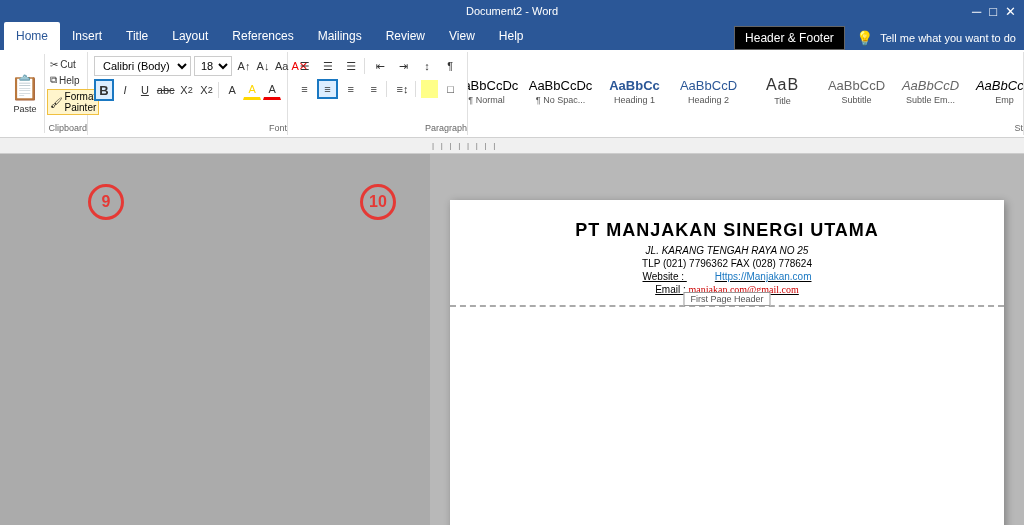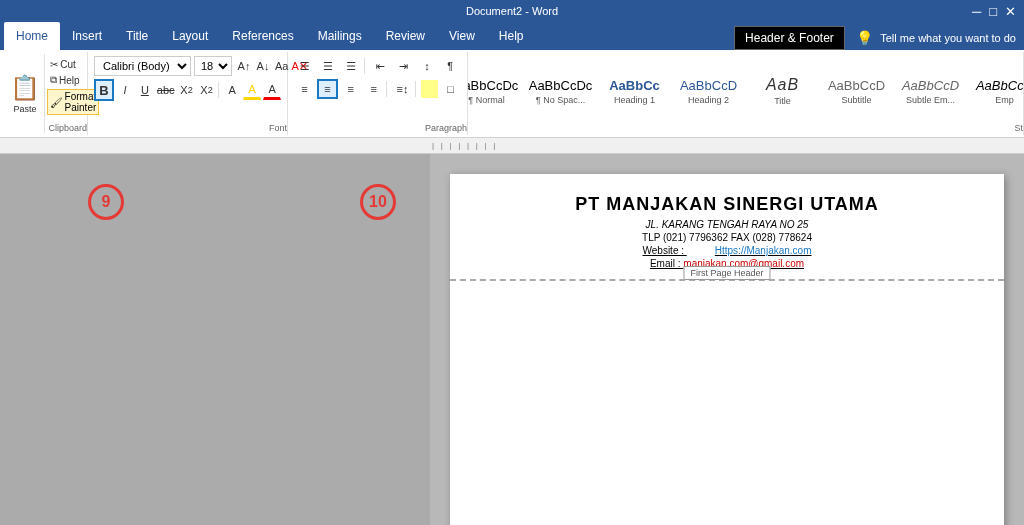--- a/index.html
+++ b/index.html
@@ -319,20 +319,21 @@
       background: #ababab;
       position: relative;
       flex-shrink: 0;
     }
     .document-area {
       flex: 1;
       display: flex;
       justify-content: flex-end;
       padding: 20px;
       overflow: auto;
+      margin-top: 26px;
     }
     .page {
       background: white;
       width: 580px;
       min-height: 380px;
       box-shadow: 2px 2px 8px rgba(0,0,0,0.3);
       position: relative;
     }
     .page-header {
       padding: 20px 60px 10px 60px;
@@ -362,21 +363,21 @@
       text-align: center;
       text-decoration: underline;
       margin-bottom: 2px;
     }
     .company-email {
       font-size: 10px;
       text-align: center;
       text-decoration: underline;
     }
     .website-link { color: #1a78c2; padding-left: 28px; }
-    .email-link { color: #c00; }
+    .email-link { color: #c00; font-family: Liberation Serif, serif; }
     .first-page-header-label {
       position: absolute;
       bottom: -1px;
       left: 50%;
       transform: translateX(-50%);
       font-size: 9px;
       color: #555;
       background: white;
       border: 1px solid #999;
       padding: 1px 6px;
@@ -540,21 +541,21 @@
         </div>
         <div class="style-item">
           <div class="style-preview" style="font-size:13px;color:#2b5797;font-weight:bold;">AaBbCc</div>
           <div class="style-label">Heading 1</div>
         </div>
         <div class="style-item">
           <div class="style-preview" style="font-size:13px;color:#2b5797;">AaBbCcD</div>
           <div class="style-label">Heading 2</div>
         </div>
         <div class="style-item">
-          <div class="style-preview" style="font-size:16px;color:#333;letter-spacing:1px;font-style:italic;">AaB</div>
+          <div class="style-preview" style="font-size:16px;color:#333;letter-spacing:1px;">AaB</div>
           <div class="style-label">Title</div>
         </div>
         <div class="style-item">
           <div class="style-preview" style="font-size:13px;color:#666;">AaBbCcD</div>
           <div class="style-label">Subtitle</div>
         </div>
         <div class="style-item">
           <div class="style-preview" style="font-size:13px;color:#666;font-style:italic;">AaBbCcD</div>
           <div class="style-label">Subtle Em...</div>
         </div>

